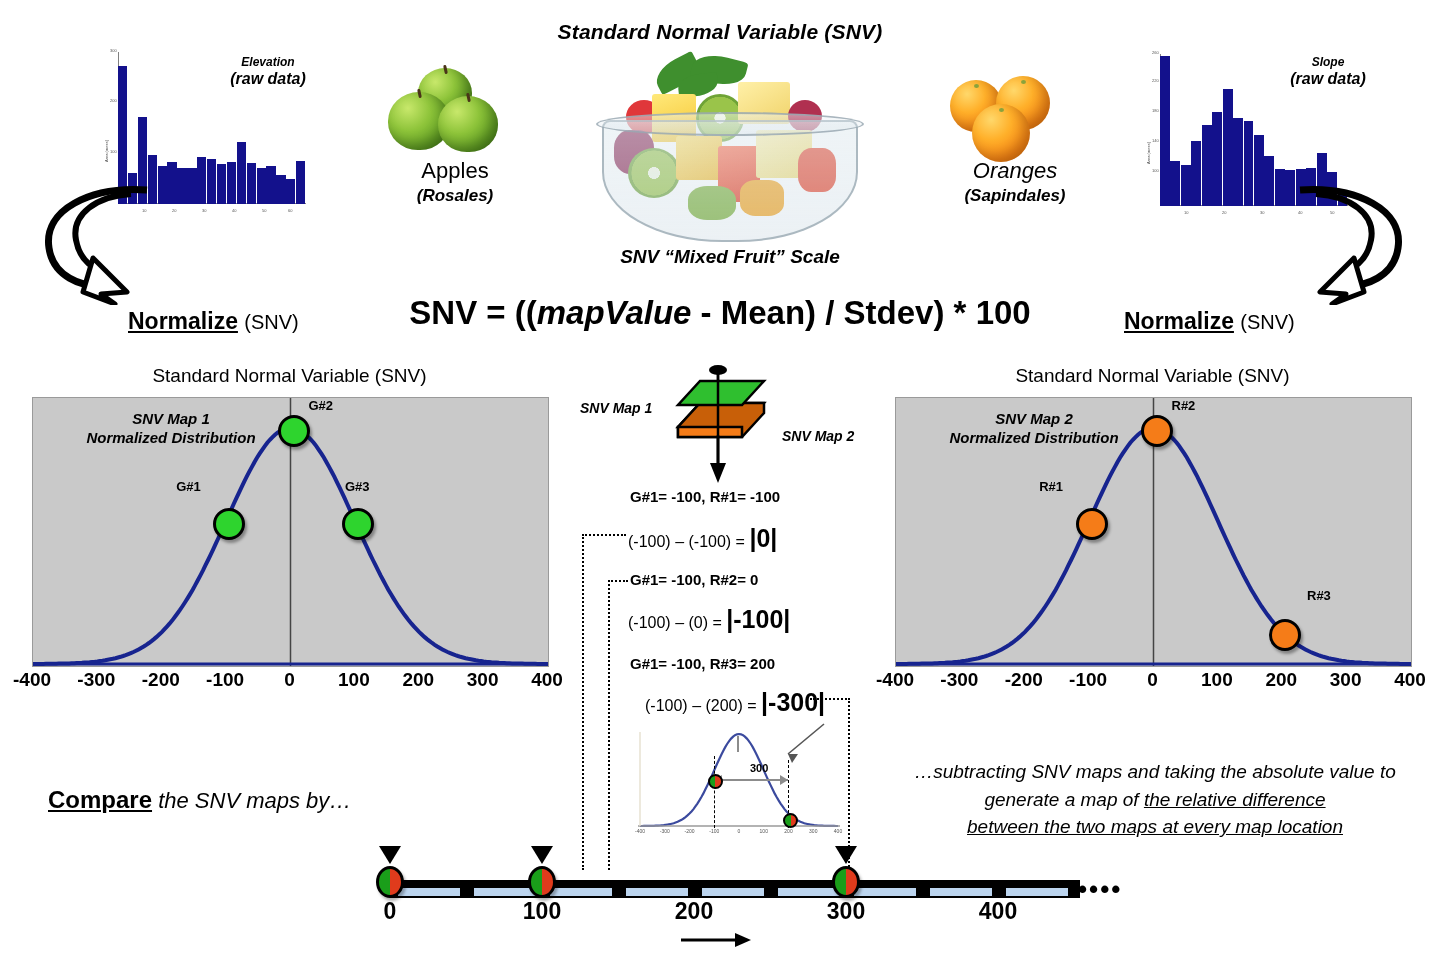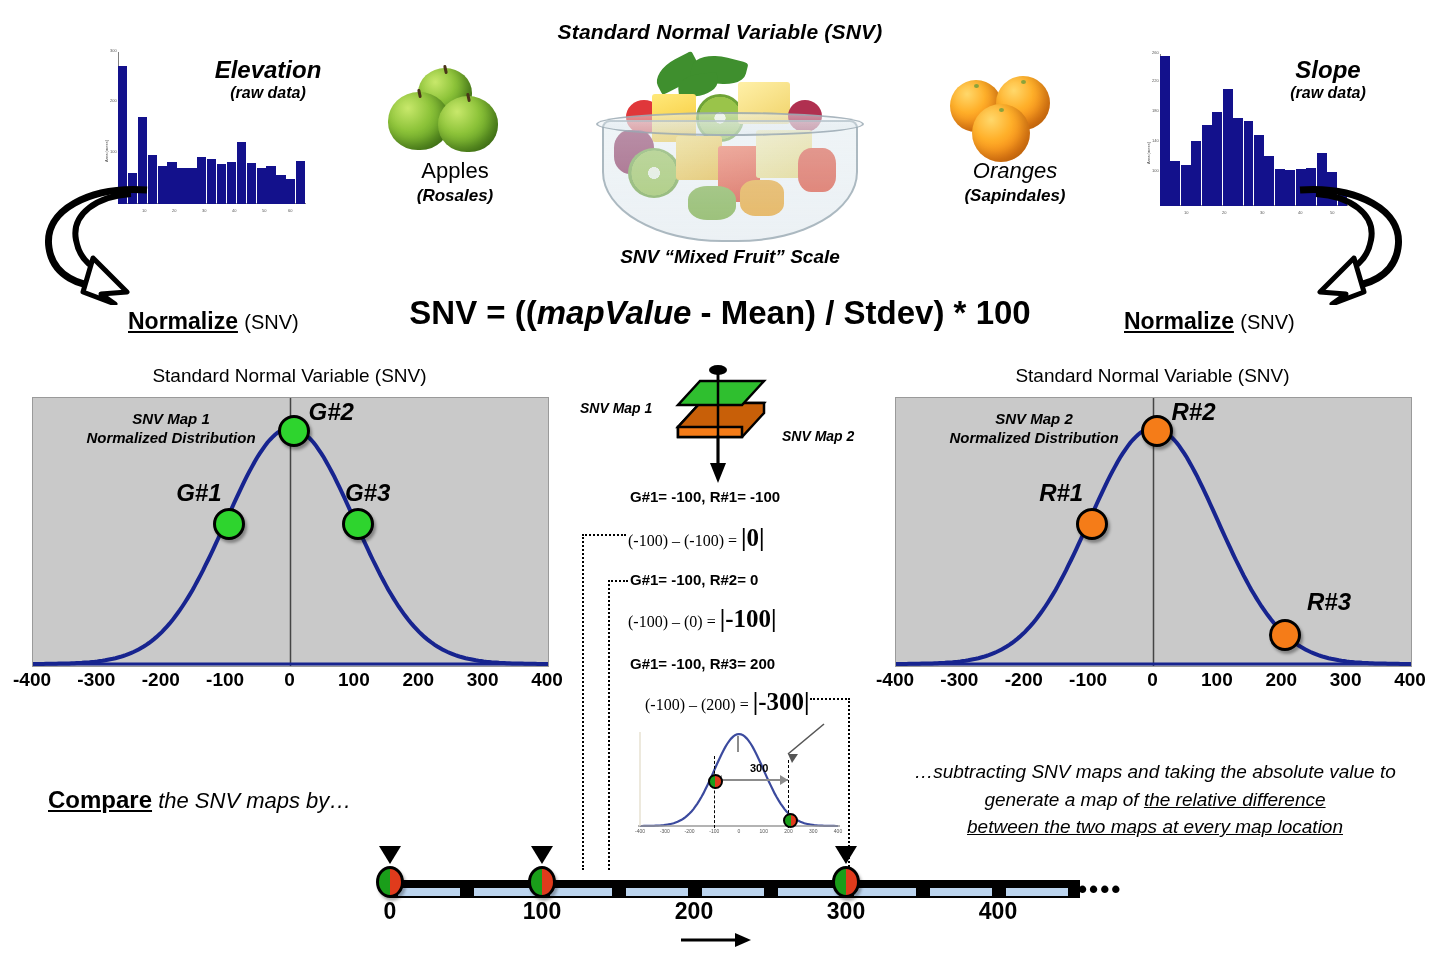--- a/index.html
+++ b/index.html
@@ -6,21 +6,21 @@
   body{width:1440px;height:971px;position:relative;overflow:hidden;
        font-family:"Liberation Sans", sans-serif;color:#000;}
   .abs{position:absolute;}
   .center{text-align:center;}
 
   
   #snv-top-title{left:0;top:20px;width:1440px;text-align:center;
       font-size:21px;font-weight:bold;font-style:italic;letter-spacing:.2px;}
   #mixed-fruit-caption{left:540px;top:246px;width:380px;text-align:center;
       font-size:19px;font-weight:bold;font-style:italic;}
-  .hist-title{font-size:24px;font-weight:bold;font-style:italic;line-height:1.15;}
+  .hist-title{font-size:12px;font-weight:bold;font-style:italic;line-height:1.15;}
   .hist-sub{font-size:16px;font-weight:bold;font-style:italic;}
   .hist-canvas{position:relative;}
   .hbar{position:absolute;bottom:0;background:#13118c;}
   .hist-axis-x{position:absolute;left:0;bottom:0;height:1px;background:#808080;}
   .hist-axis-y{position:absolute;left:0;bottom:0;width:1px;background:#808080;}
   .hist-tick{position:absolute;font-size:4px;color:#555;}
   .hist-ylab{position:absolute;font-size:4px;color:#444;
       transform:rotate(-90deg);transform-origin:left top;white-space:nowrap;}
 
   
@@ -62,27 +62,27 @@
   #formula{left:360px;top:294px;width:720px;text-align:center;
      font-size:33px;font-weight:bold;white-space:nowrap;}
   #formula .mv{font-style:italic;}
 
   
   .bell-title{position:absolute;width:100%;text-align:center;font-size:19px;}
   .bell-plot{position:absolute;background:#c9c9c9;border:1px solid #9a9a9a;}
   .bell-note{position:absolute;font-size:15px;font-weight:bold;font-style:italic;
      line-height:1.25;text-align:center;}
   .axis-num{position:absolute;font-size:19px;font-weight:bold;text-align:center;width:60px;}
-  .pt-label{position:absolute;font-size:24px;font-weight:bold;font-style:italic;}
+  .pt-label{position:absolute;font-size:13px;font-weight:bold;}
   .dot{position:absolute;border-radius:50%;border:3px solid #000;
      box-shadow:2px 3px 3px rgba(0,0,0,.35);}
   .dot.g{background:#2ed42e;}
   .dot.r{background:#f57c18;}
   .calc-head{position:absolute;font-size:15px;font-weight:bold;white-space:nowrap;}
-  .calc-line{position:absolute;font-size:16px;white-space:nowrap;font-family:Liberation Serif, serif;}
+  .calc-line{position:absolute;font-size:16px;white-space:nowrap;}
   .calc-line .big{font-size:25px;font-weight:bold;}
   .map-lab{position:absolute;font-size:14px;font-weight:bold;font-style:italic;}
 
   
   .dotline-h{position:absolute;border-top:2px dotted #000;}
   .dotline-v{position:absolute;border-left:2px dotted #000;}
 
   
   #scalebar{position:absolute;left:390px;top:880px;width:690px;height:18px;
      background:#000;}

